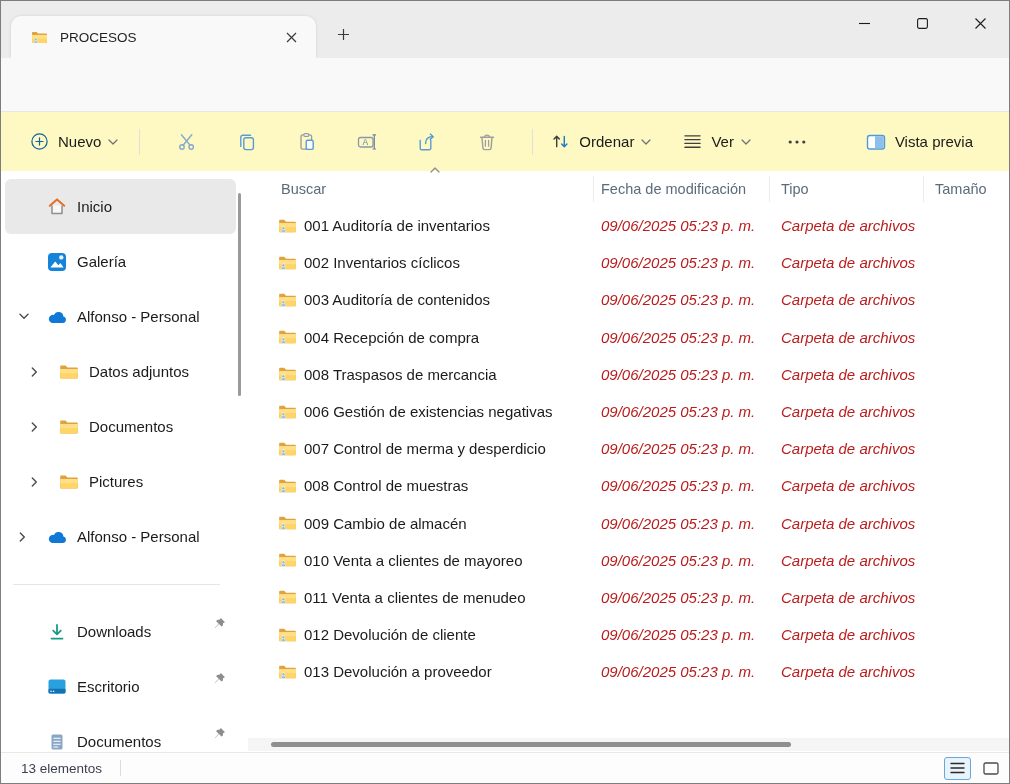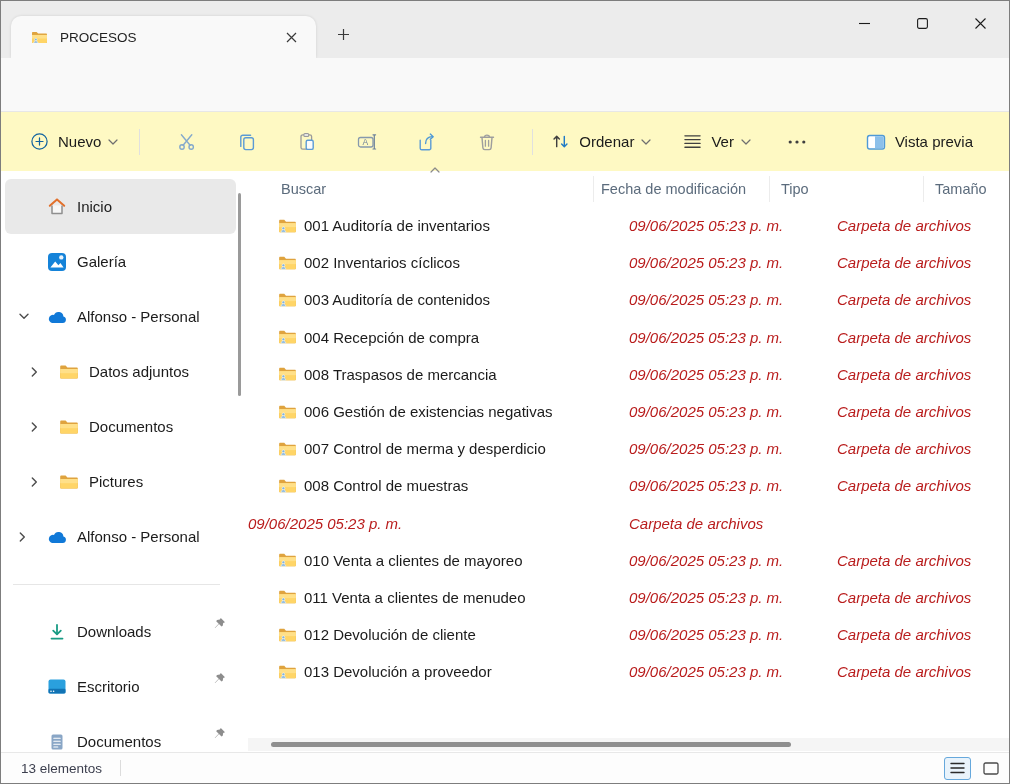--- a/index.html
+++ b/index.html
@@ -54,21 +54,21 @@
   .side-divider{height:1px;background:#e6e6e6;margin:20px 16px 19px 12px;}
   .clip-icon{width:18px;height:16px;border-radius:3px;background:#d8d8d8;}
   
   .filearea{position:absolute;left:247px;top:170px;right:0;bottom:30px;background:#fff;}
   .lhead{position:relative;height:36px;display:grid;grid-template-columns:353px 180px 154px auto;align-items:center;
       font-size:14.5px;color:#5b6b7c;}
   .lhead .c0{padding-left:33px}
   .sortcaret{position:absolute;left:182px;top:-4px;}
   .hsep{position:absolute;top:5px;width:1px;height:26px;background:#ececec;}
   .rows{position:relative;}
-  .lrow{height:37.2px;display:grid;grid-template-columns:353px 180px 154px auto;align-items:center;font-size:15px;gap:28px;}
+  .lrow{height:37.2px;display:grid;grid-template-columns:353px 180px 154px auto;align-items:center;font-size:15px;}
   .cell-name{display:flex;align-items:center;padding-left:30px;color:#1b1b1b;white-space:nowrap;}
   .cell-name span{margin-left:7px;}
   .cell-dim{color:#b91c1c;white-space:nowrap;font-style:italic;}
   .hscroll{position:absolute;left:0;right:0;top:567px;height:13px;background:#f5f5f5;}
   .hthumb{position:absolute;left:23px;top:4px;width:520px;height:5px;background:#8f8f8f;border-radius:3px;}
   
   .statusbar{position:absolute;left:0;bottom:0;right:0;height:30px;background:#fdfdfd;border-top:1px solid #e8e8e8;
       display:flex;align-items:center;}
   .status-count{margin-left:20px;font-size:13.5px;color:#3c3f4e;}
   .status-div{width:1px;height:16px;background:#dcdcdc;margin-left:18px;}
@@ -639,20 +639,30 @@
           <path d="M3.2 14.5c.2-1.6 1.3-2.5 2.5-2.5s2.3.9 2.5 2.5Z" fill="#7fb2dd" stroke="#fff" stroke-width=".6"></path>
         </svg>
         <span>008 Control de muestras</span>
       </div>
       <div class="cell-dim">09/06/2025 05:23 p. m.</div>
       <div class="cell-dim">Carpeta de archivos</div>
       <div class="cell-dim"></div>
     </div>
 
     <div class="lrow">
+      <div class="cell-name">
+        <svg width="19" height="16" viewBox="0 0 20 16">
+          <path d="M1.2 2.6c0-.6.5-1.1 1.1-1.1h4.3l1.8 1.9h9.3c.6 0 1.1.5 1.1 1.1v8.9c0 .6-.5 1.1-1.1 1.1H2.3c-.6 0-1.1-.5-1.1-1.1Z" fill="#dfa33e"></path>
+          <path d="M1.2 5h17.6v8.4c0 .6-.5 1.1-1.1 1.1H2.3c-.6 0-1.1-.5-1.1-1.1Z" fill="#ffd567"></path>
+          <path d="M1.2 5h17.6v4.2H1.2Z" fill="#ffe089"></path>
+          <circle cx="5.7" cy="10.5" r="1.5" fill="#7fb2dd" stroke="#fff" stroke-width=".6"></circle>
+          <path d="M3.2 14.5c.2-1.6 1.3-2.5 2.5-2.5s2.3.9 2.5 2.5Z" fill="#7fb2dd" stroke="#fff" stroke-width=".6"></path>
+        </svg>
+        <span>009 Cambio de almacén</span>
+      </div>
       <div class="cell-dim">09/06/2025 05:23 p. m.</div>
       <div class="cell-dim">Carpeta de archivos</div>
       <div class="cell-dim"></div>
     </div>
 
     <div class="lrow">
       <div class="cell-name">
         <svg width="19" height="16" viewBox="0 0 20 16">
           <path d="M1.2 2.6c0-.6.5-1.1 1.1-1.1h4.3l1.8 1.9h9.3c.6 0 1.1.5 1.1 1.1v8.9c0 .6-.5 1.1-1.1 1.1H2.3c-.6 0-1.1-.5-1.1-1.1Z" fill="#dfa33e"></path>
           <path d="M1.2 5h17.6v8.4c0 .6-.5 1.1-1.1 1.1H2.3c-.6 0-1.1-.5-1.1-1.1Z" fill="#ffd567"></path>

